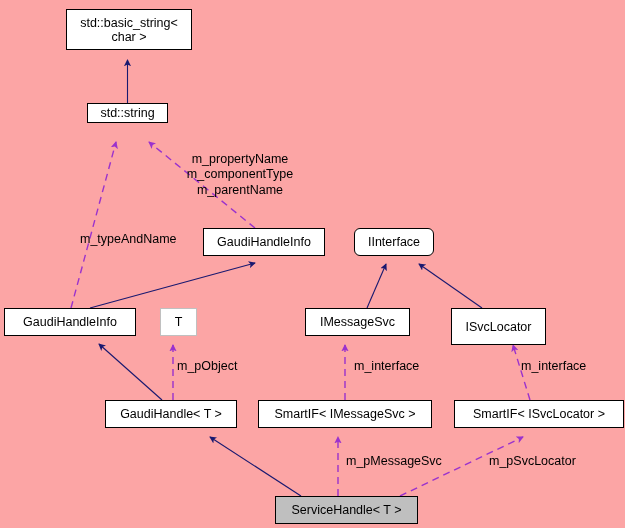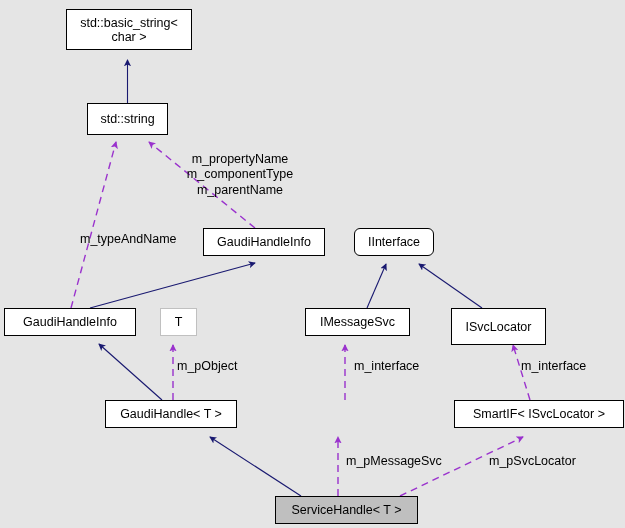--- a/index.html
+++ b/index.html
@@ -4,21 +4,21 @@
 <style>
   html, body {
     margin: 0;
     padding: 0;
     background: #ffffff;
   }
   #diagram-root {
     position: relative;
     width: 625px;
     height: 528px;
-    background: #e5e5e5;
+    background: #fca5a5;
     font-family: "Liberation Sans", sans-serif;
     overflow: hidden;
   }
   svg.diagram-canvas {
     position: absolute;
     left: 0;
     top: 0;
     width: 625px;
     height: 528px;
   }
@@ -85,36 +85,37 @@
       <path d="M 345 400 L 345 345" marker-end="url(#arrow-usage)"></path>
       <path d="M 530 400 L 513 345" marker-end="url(#arrow-usage)"></path>
       <path d="M 338 496 L 338 437" marker-end="url(#arrow-usage)"></path>
       <path d="M 400 496 L 523 437" marker-end="url(#arrow-usage)"></path>
     </g>
   </svg>
 
   <div class="node-box" style="left:66px; top:9px; width:126px; height:41px;">std::basic_string&lt;
 char &gt;</div>
 
-  <div class="node-box" style="left:87px; top:103px; width:81px; height:32px;">std::string</div>
+  <div class="node-box" style="left:87px; top:103px; width:81px; height:20px;">std::string</div>
 
   <div class="node-box" style="left:203px; top:228px; width:122px; height:28px;">GaudiHandleInfo</div>
 
   <div class="node-box" style="left:354px; top:228px; width:80px; height:28px;border-radius:6px;">IInterface</div>
 
   <div class="node-box" style="left:4px; top:308px; width:132px; height:28px;">GaudiHandleInfo</div>
 
   <div class="node-box faint" style="left:160px; top:308px; width:37px; height:28px;">T</div>
 
   <div class="node-box" style="left:305px; top:308px; width:105px; height:28px;">IMessageSvc</div>
 
   <div class="node-box" style="left:451px; top:308px; width:95px; height:37px;">ISvcLocator</div>
 
   <div class="node-box" style="left:105px; top:400px; width:132px; height:28px;">GaudiHandle&lt; T &gt;</div>
 
+  <div class="node-box" style="left:258px; top:400px; width:174px; height:28px;">SmartIF&lt; IMessageSvc &gt;</div>
 
   <div class="node-box" style="left:454px; top:400px; width:170px; height:28px;">SmartIF&lt; ISvcLocator &gt;</div>
 
   <div class="node-box filled" style="left:275px; top:496px; width:143px; height:28px;">ServiceHandle&lt; T &gt;</div>
 
   <div class="edge-label" style="left:150px; top:152px; width:180px;">m_propertyName
 m_componentType
 m_parentName</div>
 
   <div class="edge-label lalign" style="left:80px; top:232px;">m_typeAndName</div>

